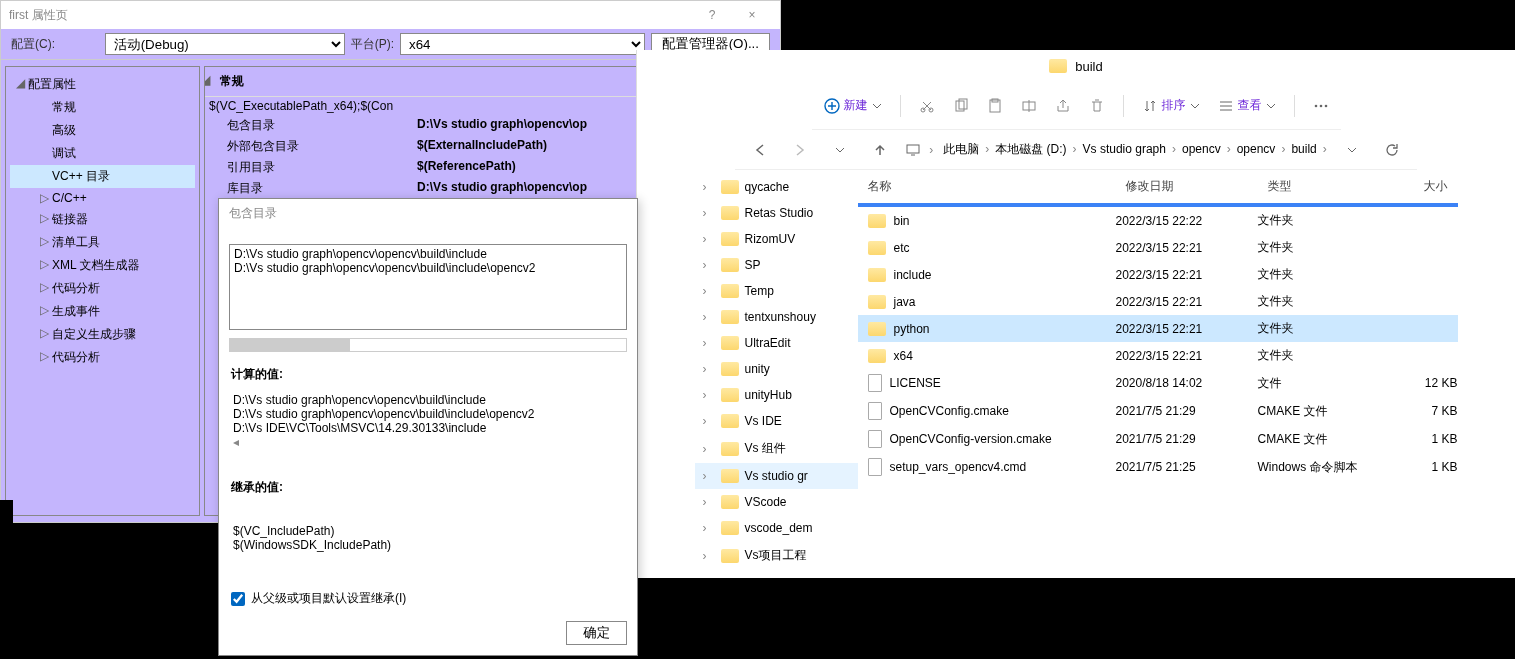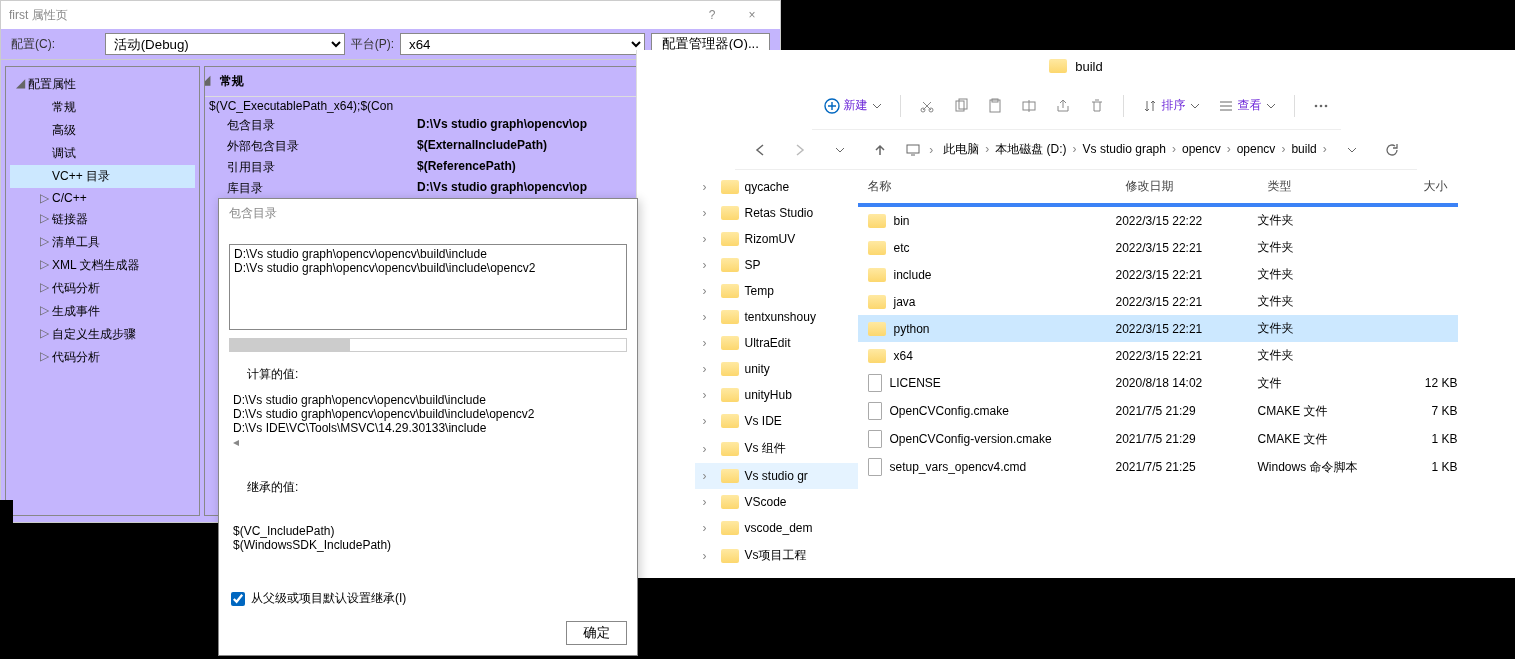--- a/index.html
+++ b/index.html
@@ -27,21 +27,21 @@
 .pgroup .exp { position: absolute; left: -4px; top: 6px; color: #666; }
 .prow { display: flex; }
 .prow .pname { width: 208px; padding: 2px 0 2px 22px; }
 .prow .pval { flex: 1; padding: 2px 4px; }
 .prow.bold .pval { font-weight: bold; }
 .include-dialog { position: absolute; left: 217px; top: 197px; width: 420px; height: 458px; background: #fff; border: 1px solid #888; box-shadow: 2px 2px 10px rgba(0,0,0,0.2); display: flex; flex-direction: column; z-index: 10; }
 .inc-title { padding: 6px 10px; color: #888; }
 .inc-list { margin: 16px 10px 8px 10px; height: 86px; border: 1px solid #888; padding: 2px 4px; overflow: auto; }
 .inc-scroll { height: 14px; margin: 0 10px 10px 10px; border: 1px solid #ccc; position: relative; }
 .inc-scroll .thumb { position: absolute; left: 0; top: 0; height: 100%; width: 120px; background: #ccc; }
-.inc-section-label { padding: 4px 28px; }
+.inc-section-label { padding: 4px 12px; font-weight: bold; }
 .inc-calc { margin: 2px 10px 6px 10px; height: 80px; padding: 4px; }
 .inc-inherit { margin: 20px 10px; padding: 4px; }
 .inc-chk { margin: 14px 12px 0 12px; display: flex; align-items: center; gap: 6px; }
 .inc-chk input { width: 14px; height: 14px; accent-color: #0067c0; }
 .inc-btns { margin-top: auto; padding: 10px; display: flex; justify-content: flex-end; gap: 8px; }
 .inc-btns button { height: 24px; padding: 0 16px; border: 1px solid #888; background: #fff; }
 .explorer { position: absolute; left: 636px; top: 50px; width: 879px; height: 528px; background: #fff; display: flex; flex-direction: column; border-left: 1px solid #ddd; align-items: center; }
 .exp-titlebar { height: 32px; display: flex; align-items: center; padding: 0 10px; font-size: 13px; }
 .exp-titlebar .ficon { width: 16px; height: 16px; margin-right: 8px; }
 .exp-toolbar { height: 48px; display: flex; align-items: center; padding: 0 12px; gap: 18px; border-bottom: 1px solid #eee; }

